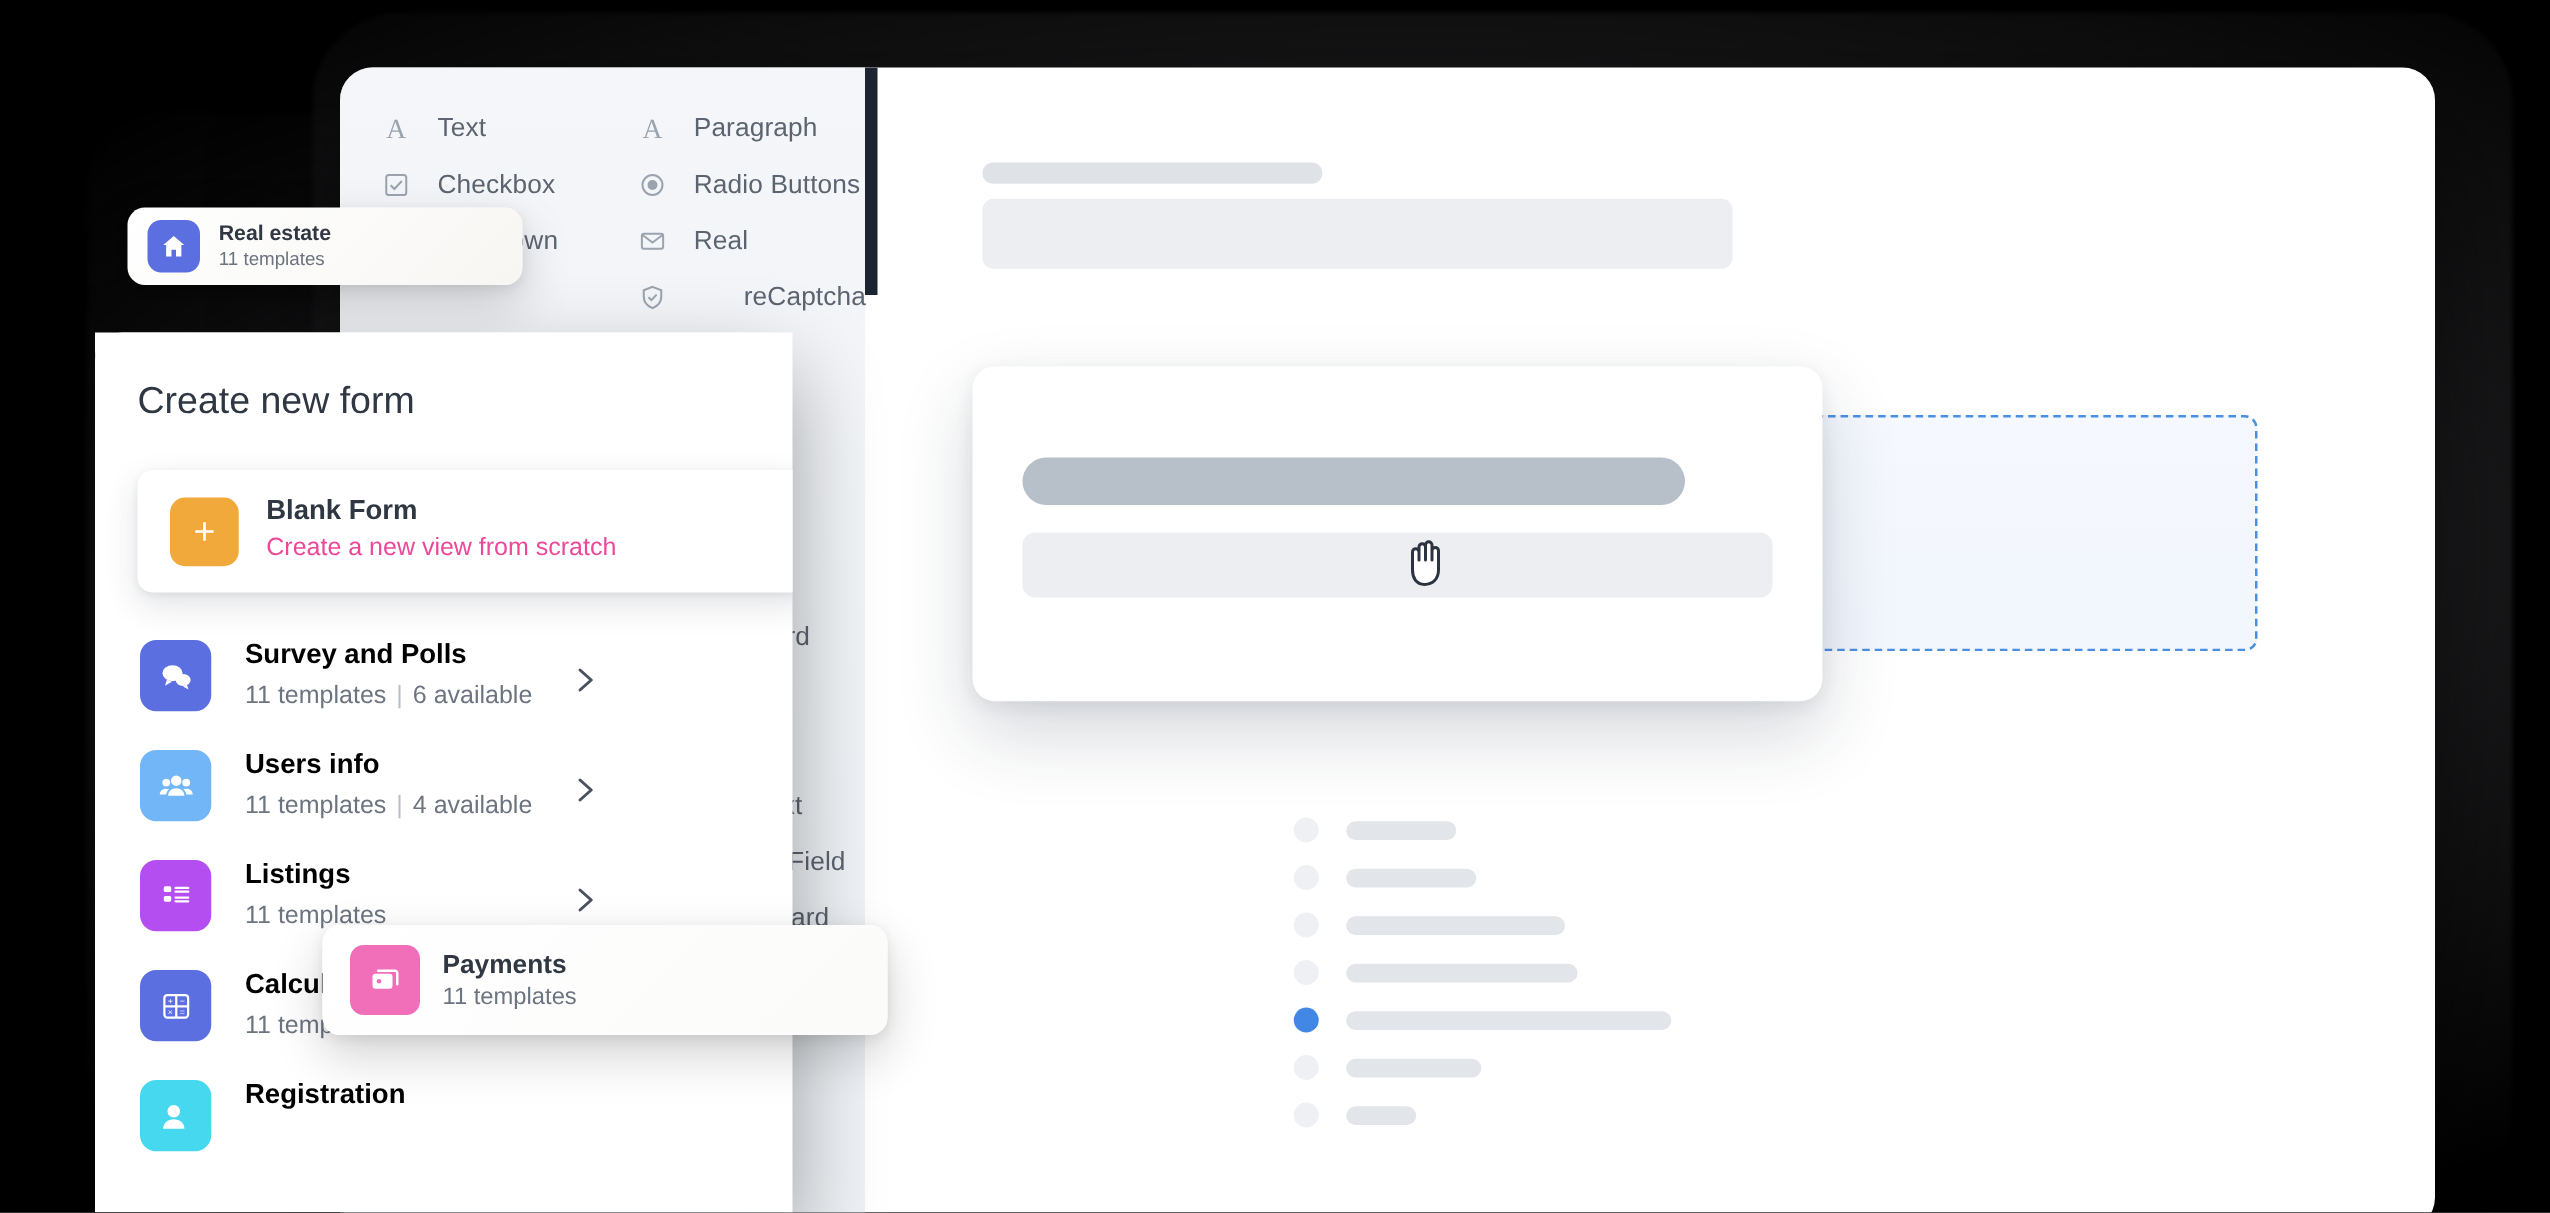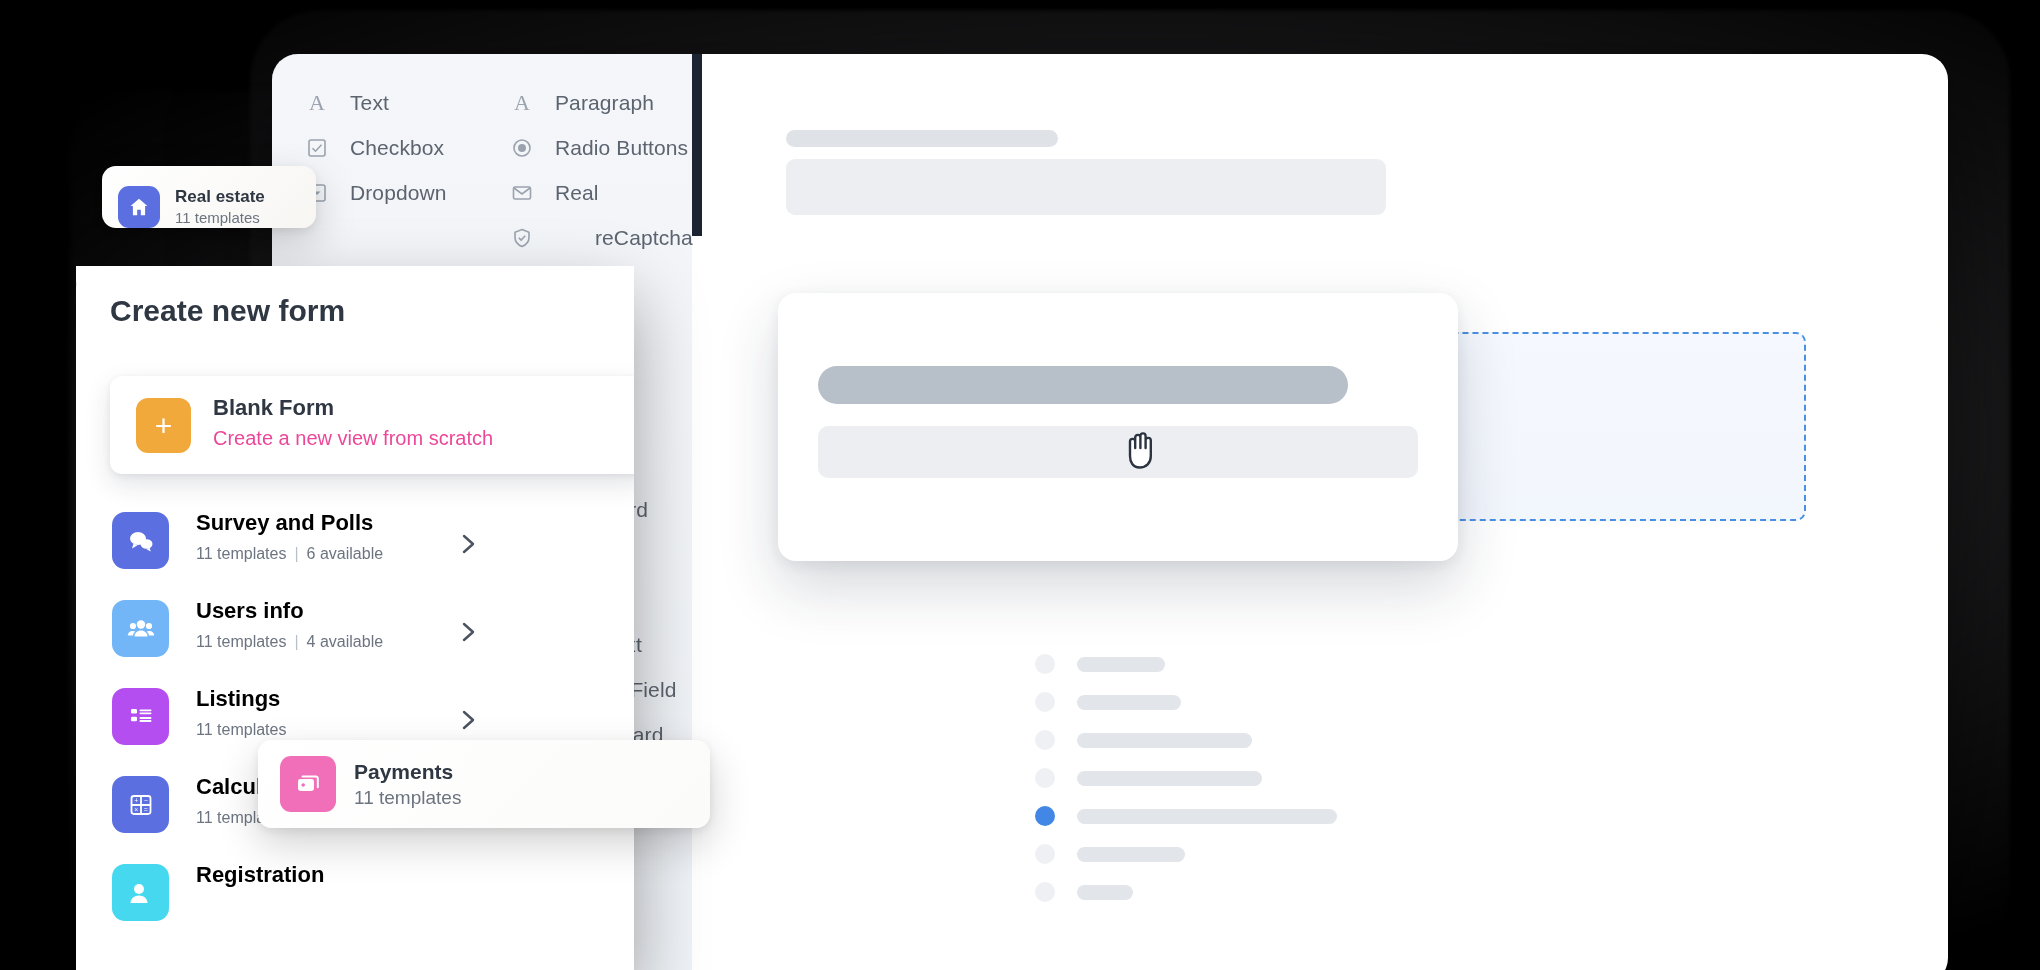--- a/index.html
+++ b/index.html
@@ -52,45 +52,45 @@
   .drag-card{position:absolute;left:778px;top:293px;width:680px;height:268px;background:#fff;
              border-radius:18px;box-shadow:0 26px 60px rgba(30,40,60,.18),0 4px 14px rgba(30,40,60,.08);}
   .drag-bar1{position:absolute;left:40px;top:73px;width:530px;height:38px;border-radius:19px;background:#b7bfc9;}
   .drag-bar2{position:absolute;left:40px;top:133px;width:600px;height:52px;border-radius:10px;background:#eceef1;}
   .hand-cursor{position:absolute;left:1122px;top:426px;width:40px;height:44px;}
 
   
   .create-panel{position:absolute;left:76px;top:266px;width:558px;height:704px;background:#fff;
                 border-top-left-radius:22px;border-top-right-radius:22px;
                 box-shadow:0 30px 70px rgba(0,0,0,.35);overflow:hidden;}
-  .create-title{position:absolute;left:34px;top:28px;font-size:30px;color:#2f3742;font-weight:700;}
+  .create-title{position:absolute;left:34px;top:38px;font-size:30px;color:#2f3742;font-weight:400;}
 
   .blank-card{position:absolute;left:34px;top:110px;width:538px;height:98px;background:#fff;
               border-radius:12px;box-shadow:0 10px 26px rgba(30,40,60,.13),0 2px 6px rgba(30,40,60,.07);}
   .blank-ico{position:absolute;left:26px;top:22px;width:55px;height:55px;border-radius:12px;
              background:#f2a93b;display:flex;align-items:center;justify-content:center;
              color:#fff;font-size:30px;line-height:1;}
   .blank-title{position:absolute;left:103px;top:19px;font-size:22px;font-weight:700;color:#2f3742;}
   .blank-sub{position:absolute;left:103px;top:51px;font-size:20px;color:#ec4899;}
 
   .cat-list{position:absolute;left:34px;top:235px;width:500px;}
   .cat-item{position:relative;height:88px;}
   .cat-ico{position:absolute;left:2px;top:11px;width:57px;height:57px;border-radius:13px;
            display:flex;align-items:center;justify-content:center;color:#fff;}
   .cat-name{position:absolute;left:86px;top:9px;font-size:22px;font-weight:700;color:#000000;white-space:nowrap;}
-  .cat-meta{position:absolute;left:86px;top:44px;font-size:16px;color:#6c7480;white-space:nowrap;}
+  .cat-meta{position:absolute;left:86px;top:44px;font-size:20px;color:#6c7480;white-space:nowrap;}
   .cat-meta .sep{color:#b9bfc7;padding:0 8px;}
   .cat-chev{position:absolute;left:348px;top:28px;color:#4a5260;}
 
   
   .float-card{position:absolute;background:#fff;border-radius:14px;
               box-shadow:0 16px 40px rgba(0,0,0,.18),0 3px 10px rgba(0,0,0,.08);
               display:flex;align-items:center;}
-  .fc-real{left:102px;top:166px;width:214px;height:62px;
-           background:linear-gradient(135deg,#ffffff 0%,#f7f6f3 100%);align-items:flex-end;}
+  .fc-real{left:102px;top:166px;width:316px;height:62px;
+           background:linear-gradient(135deg,#ffffff 0%,#f7f6f3 100%);}
   .fc-pay{left:258px;top:740px;width:452px;height:88px;
            background:linear-gradient(135deg,#ffffff 0%,#fbfbfa 100%);}
   .fc-ico{border-radius:11px;display:flex;align-items:center;justify-content:center;color:#fff;flex:0 0 auto;}
   .fc-text .t{font-weight:700;color:#2f3742;}
   .fc-text .s{color:#6c7480;}
 
   .mask-top{position:absolute;left:76px;top:266px;width:558px;height:26px;
             background:linear-gradient(180deg,rgba(255,255,255,1) 60%,rgba(255,255,255,0));}
 </style>
 </head>

